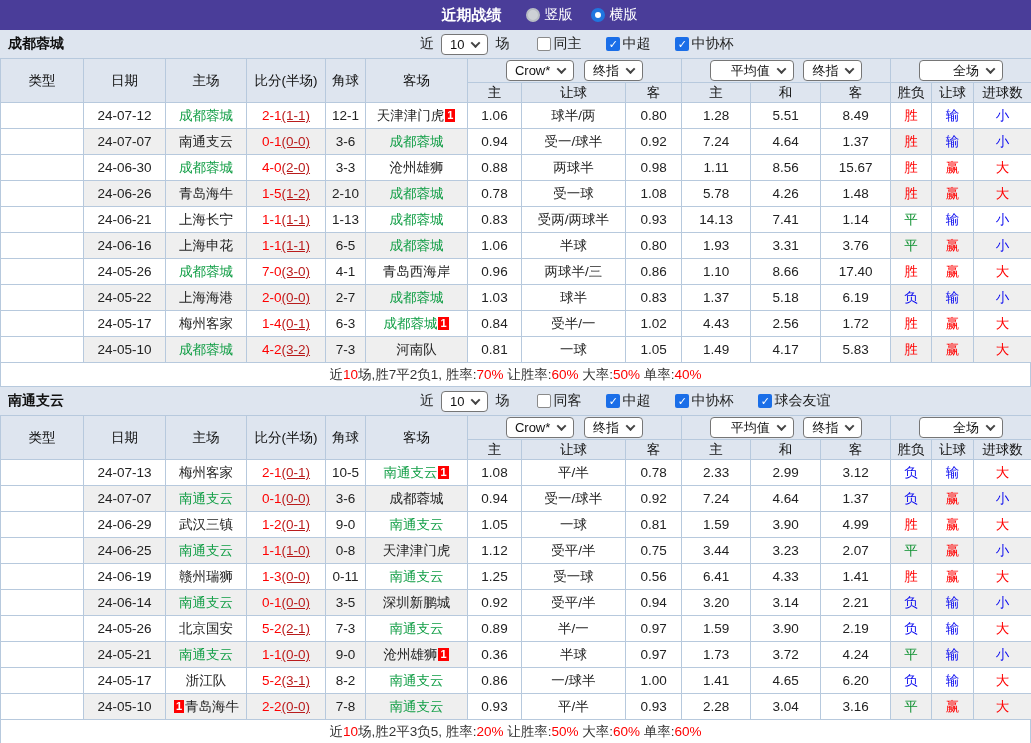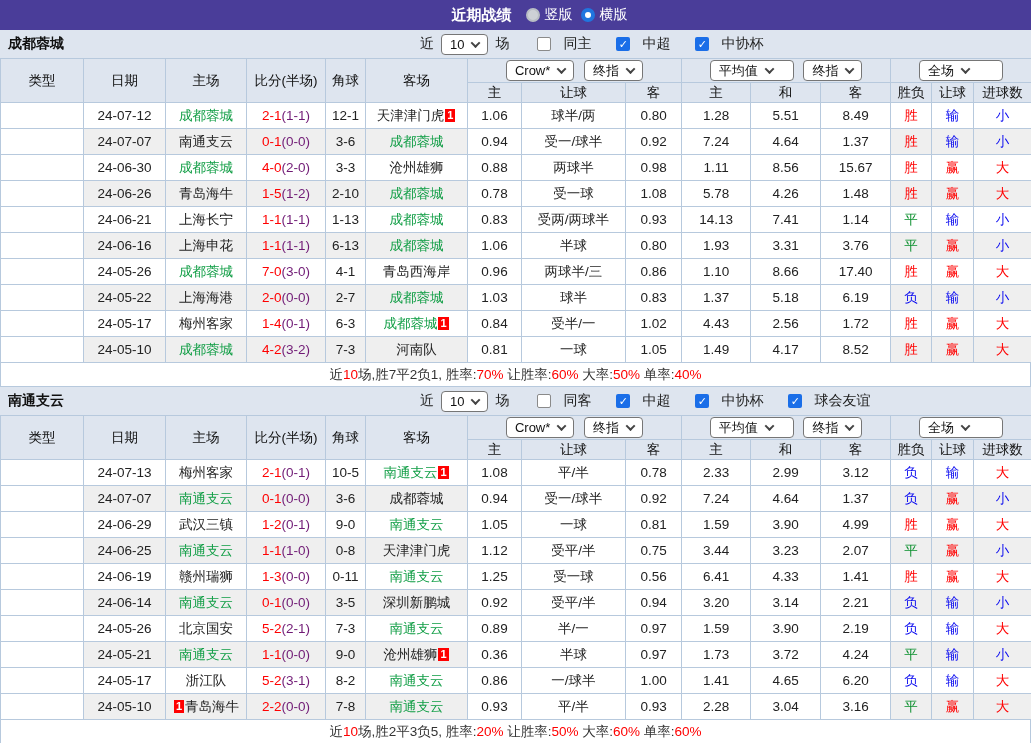--- a/index.html
+++ b/index.html
@@ -5,47 +5,47 @@
   * { box-sizing: border-box; margin: 0; padding: 0; }
   body {
     width: 1031px;
     font-family: "Liberation Sans", "DejaVu Sans", sans-serif;
     background: #fff;
     color: #222;
   }
   
   .topbar {
     height: 30px; background: #4a3d99; color: #fff;
-    display: flex; align-items: center; justify-content: center; gap: 8px; padding-left: 48px;
+    display: flex; align-items: center; justify-content: center; gap: 18px; padding-left: 48px;
   }
   .topbar .title { font-weight: bold; font-size: 15px; margin-right: 6px; }
   .rlabel { display: inline-flex; align-items: center; gap: 5px; font-size: 14px; color: #ffffff; cursor: pointer; }
   .radio { width: 14px; height: 14px; border-radius: 50%; display: inline-block; }
   .radio.on  { background: #cdd1d6; border: 2px solid #b9bec5; }
   .radio.off { background: #fff; border: 4px solid #2076df; }
   
   .secbar {
     height: 28px; background: #dee5ef; position: relative;
     display: flex; align-items: center; font-size: 14px;
   }
   .secbar .team { position: absolute; left: 8px; font-weight: bold; color: #111; }
   .secbar .filter { position: absolute; left: 420px; display: flex; align-items: center; gap: 4px; }
   .cbs { display: inline-flex; align-items: center; gap: 2px; margin-left: 4px; }
-  .cbl { display: inline-flex; align-items: center; gap: 12px; margin-right: 3px; cursor: pointer; padding-left: 20px; }
+  .cbl { display: inline-flex; align-items: center; gap: 2px; margin-right: 3px; cursor: pointer; padding-left: 20px; }
   .cb { width: 14px; height: 14px; display: inline-flex; align-items: center; justify-content: center; border-radius: 2px; }
   .cb.on  { background: #1a6ee8; color: #fff; font-size: 11px; font-weight: bold; }
   .cb.off { background: #fff; border: 1px solid #8a8a8a; }
   
   .sel {
     display: inline-flex; align-items: center; justify-content: center;
     background: #fff; border: 1px solid #767676; border-radius: 4px;
     height: 21px; padding: 0 8px; font-size: 13px; margin: 0 3px; cursor: pointer; color: #111;
   }
   .sel.num  { min-width: 46px; justify-content: space-between; }
-  .sel.wide { min-width: 84px; justify-content: flex-start; }
+  .sel.wide { min-width: 84px; justify-content: flex-end; }
   .chev {
     width: 7px; height: 7px; border-right: 2px solid #444; border-bottom: 2px solid #444;
     transform: rotate(45deg) translate(-1px,-1px); margin-left: 8px; flex: 0 0 auto;
   }
   
   table.grid { width: 1031px; border-collapse: collapse; table-layout: fixed; }
   .grid th, .grid td {
     border: 1px solid #b7c9dd; text-align: center; padding: 0;
     font-size: 13.5px; white-space: nowrap; overflow: hidden;
   }
@@ -53,21 +53,21 @@
   .grid tr.h1 th { height: 24px; }
   .grid tr.h2 th { height: 20px; }
   .grid tbody.data td { height: 26px; background: #fff; }
   .grid td.csl { background: #0e7df2; color: #fff; }
   .grid td.cup { background: #70aaf0; color: #fff; }
   .grid td.ivory { background: #fdfaf2; }
   .grid td.azure { background: #eaf5fa; }
   tbody.data tr:nth-child(even) td.stripe { background: #efefef; }
   .tf { color: #0f9d44; }
   .score { color: #ff0000; }
-  .half { color: #701a75; }
+  .half { color: #b91c1c; text-decoration: underline; }
   .badge {
     display: inline-block; background: #ff0000; color: #fff; font-size: 11px;
     line-height: 13px; padding: 0 2px; margin: 0 1px; font-weight: bold; vertical-align: 1px;
   }
   .r { color: #ff0000; }
   .b { color: #0b0bf0; }
   .g { color: #0a8f2d; }
   
   .summary {
     height: 24px; display: flex; align-items: center; justify-content: center;
@@ -267,21 +267,21 @@
             <td class="azure">1.14</td>
             <td class="stripe"><span class="g">平</span></td>
             <td class="stripe"><span class="b">输</span></td>
             <td class="stripe"><span class="b">小</span></td>
           </tr>
           <tr>
             <td class="csl">中超</td>
             <td class="stripe">24-06-16</td>
             <td class="stripe"><span>上海申花</span></td>
             <td class="stripe"><span class="score">1-1</span><span class="half">(1-1)</span></td>
-            <td class="stripe">6-13</td>
+            <td class="stripe">6-5</td>
             <td class="stripe"><span class="tf">成都蓉城</span></td>
             <td class="ivory">1.06</td>
             <td class="ivory">半球</td>
             <td class="ivory">0.80</td>
             <td class="azure">1.93</td>
             <td class="azure">3.31</td>
             <td class="azure">3.76</td>
             <td class="stripe"><span class="g">平</span></td>
             <td class="stripe"><span class="r">赢</span></td>
             <td class="stripe"><span class="b">小</span></td>
@@ -342,21 +342,21 @@
             <td class="stripe">24-05-10</td>
             <td class="stripe"><span class="tf">成都蓉城</span></td>
             <td class="stripe"><span class="score">4-2</span><span class="half">(3-2)</span></td>
             <td class="stripe">7-3</td>
             <td class="stripe"><span>河南队</span></td>
             <td class="ivory">0.81</td>
             <td class="ivory">一球</td>
             <td class="ivory">1.05</td>
             <td class="azure">1.49</td>
             <td class="azure">4.17</td>
-            <td class="azure">8.52</td>
+            <td class="azure">5.83</td>
             <td class="stripe"><span class="r">胜</span></td>
             <td class="stripe"><span class="r">赢</span></td>
             <td class="stripe"><span class="r">大</span></td>
           </tr>
         </tbody>
     </table>
     <div class="summary">
         <span>近</span>
         <span class="r">10</span>
         <span>场,胜7平2负1, 胜率:</span>

